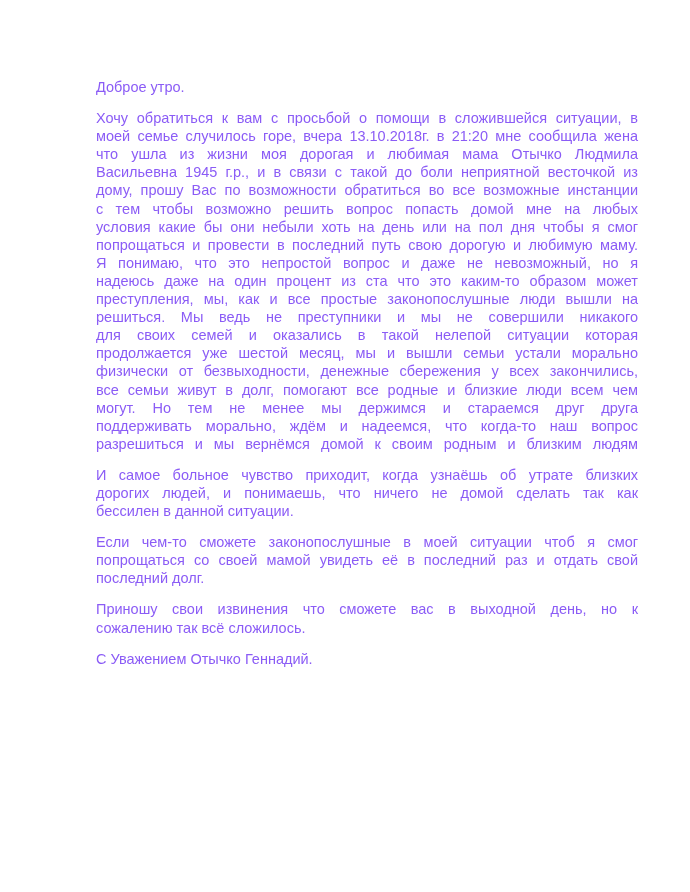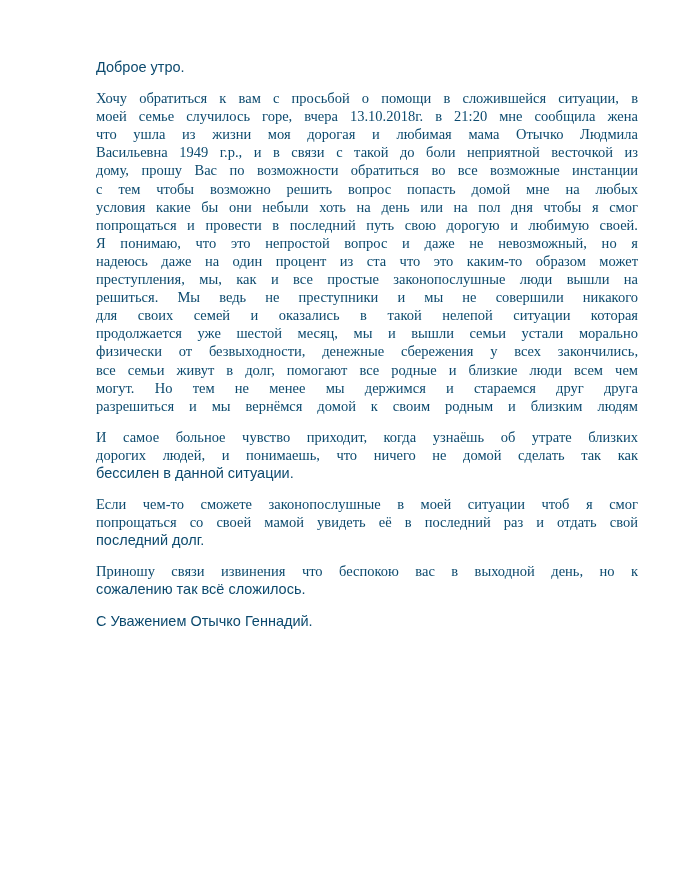--- a/index.html
+++ b/index.html
@@ -32,63 +32,63 @@
   .paragraph {
     margin: 0 0 13px 0;
   }
   .line {
     text-align: justify;
     white-space: normal;
   }
   .line.full {
     
     text-align-last: justify;
-    font-family: Liberation Serif, serif;
     -moz-text-align-last: justify;
   }
 </style>
 </head>
 <body>
 
 <div class="page" style="background: rgb(255, 255, 255);">
-  <div class="letter" style="color: #0c4a6e;">
+  <div class="letter" style="color: #8b5cf6; margin-top: 20px;">
       <div class="paragraph">
         <div class="line">Доброе утро.</div>
       </div>
       <div class="paragraph">
         <div class="line full">Хочу обратиться к вам с просьбой о помощи в сложившейся ситуации, в</div>
         <div class="line full">моей семье случилось горе, вчера 13.10.2018г. в 21:20 мне сообщила жена</div>
         <div class="line full">что ушла из жизни моя дорогая и любимая мама Отычко Людмила</div>
-        <div class="line full">Васильевна 1949 г.р., и в связи с такой до боли неприятной весточкой из</div>
+        <div class="line full">Васильевна 1945 г.р., и в связи с такой до боли неприятной весточкой из</div>
         <div class="line full">дому, прошу Вас по возможности обратиться во все возможные инстанции</div>
         <div class="line full">с тем чтобы возможно решить вопрос попасть домой мне на любых</div>
         <div class="line full">условия какие бы они небыли хоть на день или на пол дня чтобы я смог</div>
-        <div class="line full">попрощаться и провести в последний путь свою дорогую и любимую своей.</div>
+        <div class="line full">попрощаться и провести в последний путь свою дорогую и любимую маму.</div>
         <div class="line full">Я понимаю, что это непростой вопрос и даже не невозможный, но я</div>
         <div class="line full">надеюсь даже на один процент из ста что это каким-то образом может</div>
         <div class="line full">преступления, мы, как и все простые законопослушные люди вышли на</div>
         <div class="line full">решиться. Мы ведь не преступники и мы не совершили никакого</div>
         <div class="line full">для своих семей и оказались в такой нелепой ситуации которая</div>
         <div class="line full">продолжается уже шестой месяц, мы и вышли семьи устали морально</div>
         <div class="line full">физически от безвыходности, денежные сбережения у всех закончились,</div>
         <div class="line full">все семьи живут в долг, помогают все родные и близкие люди всем чем</div>
         <div class="line full">могут. Но тем не менее мы держимся и стараемся друг друга</div>
+        <div class="line full">поддерживать морально, ждём и надеемся, что когда-то наш вопрос</div>
         <div class="line full">разрешиться и мы вернёмся домой к своим родным и близким людям</div>
       </div>
       <div class="paragraph">
         <div class="line full">И самое больное чувство приходит, когда узнаёшь об утрате близких</div>
         <div class="line full">дорогих людей, и понимаешь, что ничего не домой сделать так как</div>
         <div class="line">бессилен в данной ситуации.</div>
       </div>
       <div class="paragraph">
         <div class="line full">Если чем-то сможете законопослушные в моей ситуации чтоб я смог</div>
         <div class="line full">попрощаться со своей мамой увидеть её в последний раз и отдать свой</div>
         <div class="line">последний долг.</div>
       </div>
       <div class="paragraph">
-        <div class="line full">Приношу связи извинения что беспокою вас в выходной день, но к</div>
+        <div class="line full">Приношу свои извинения что сможете вас в выходной день, но к</div>
         <div class="line">сожалению так всё сложилось.</div>
       </div>
       <div class="paragraph">
         <div class="line">С Уважением Отычко Геннадий.</div>
       </div>
     </div>
 </div>
 
 </body></html>

